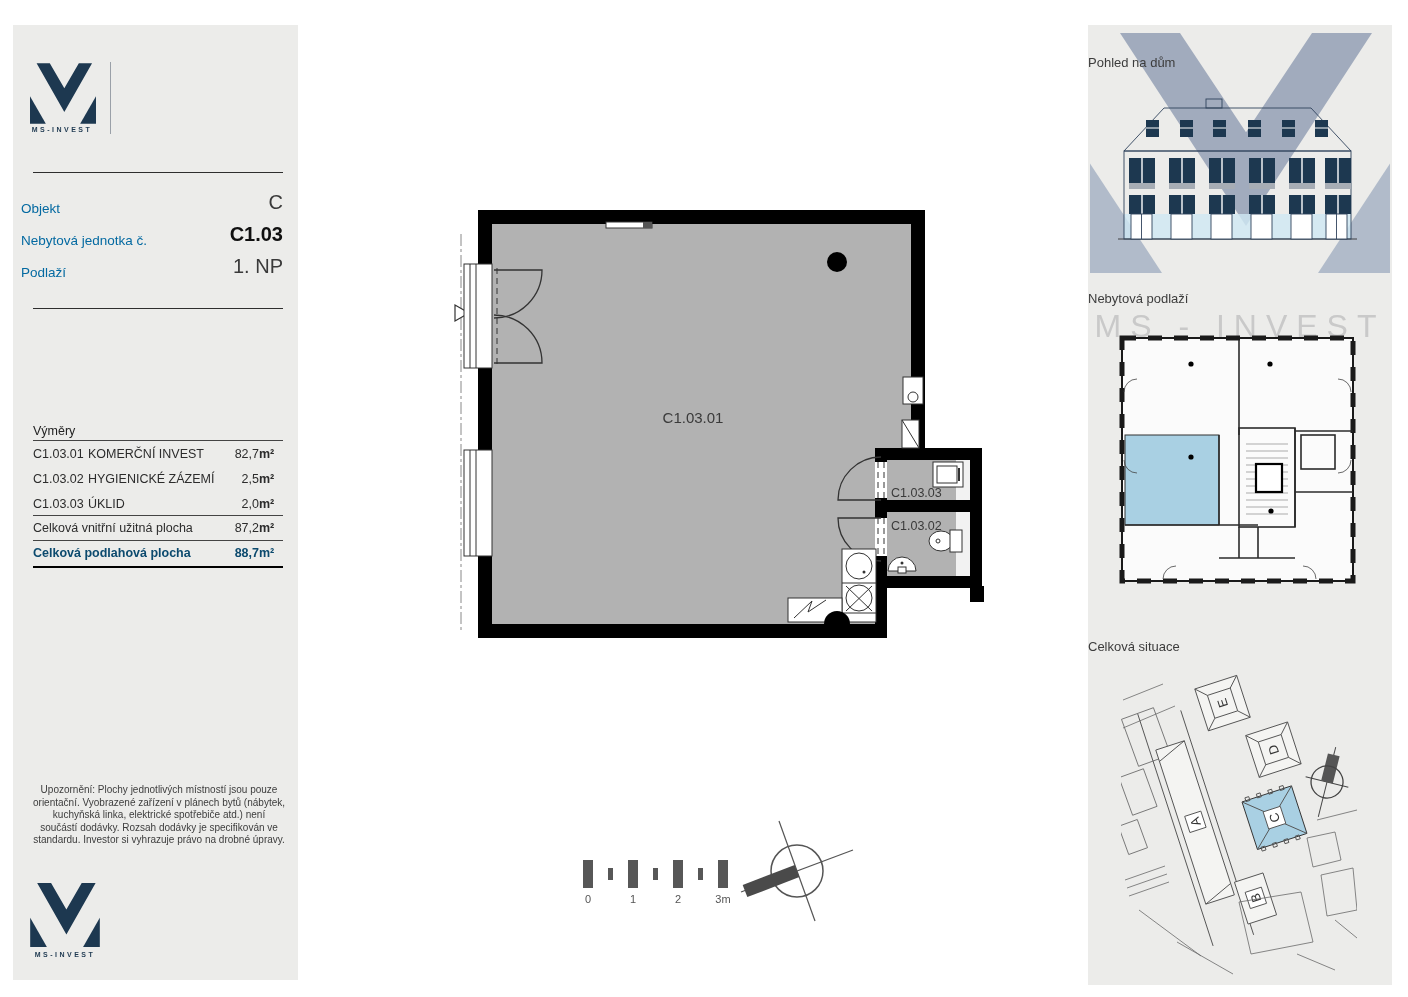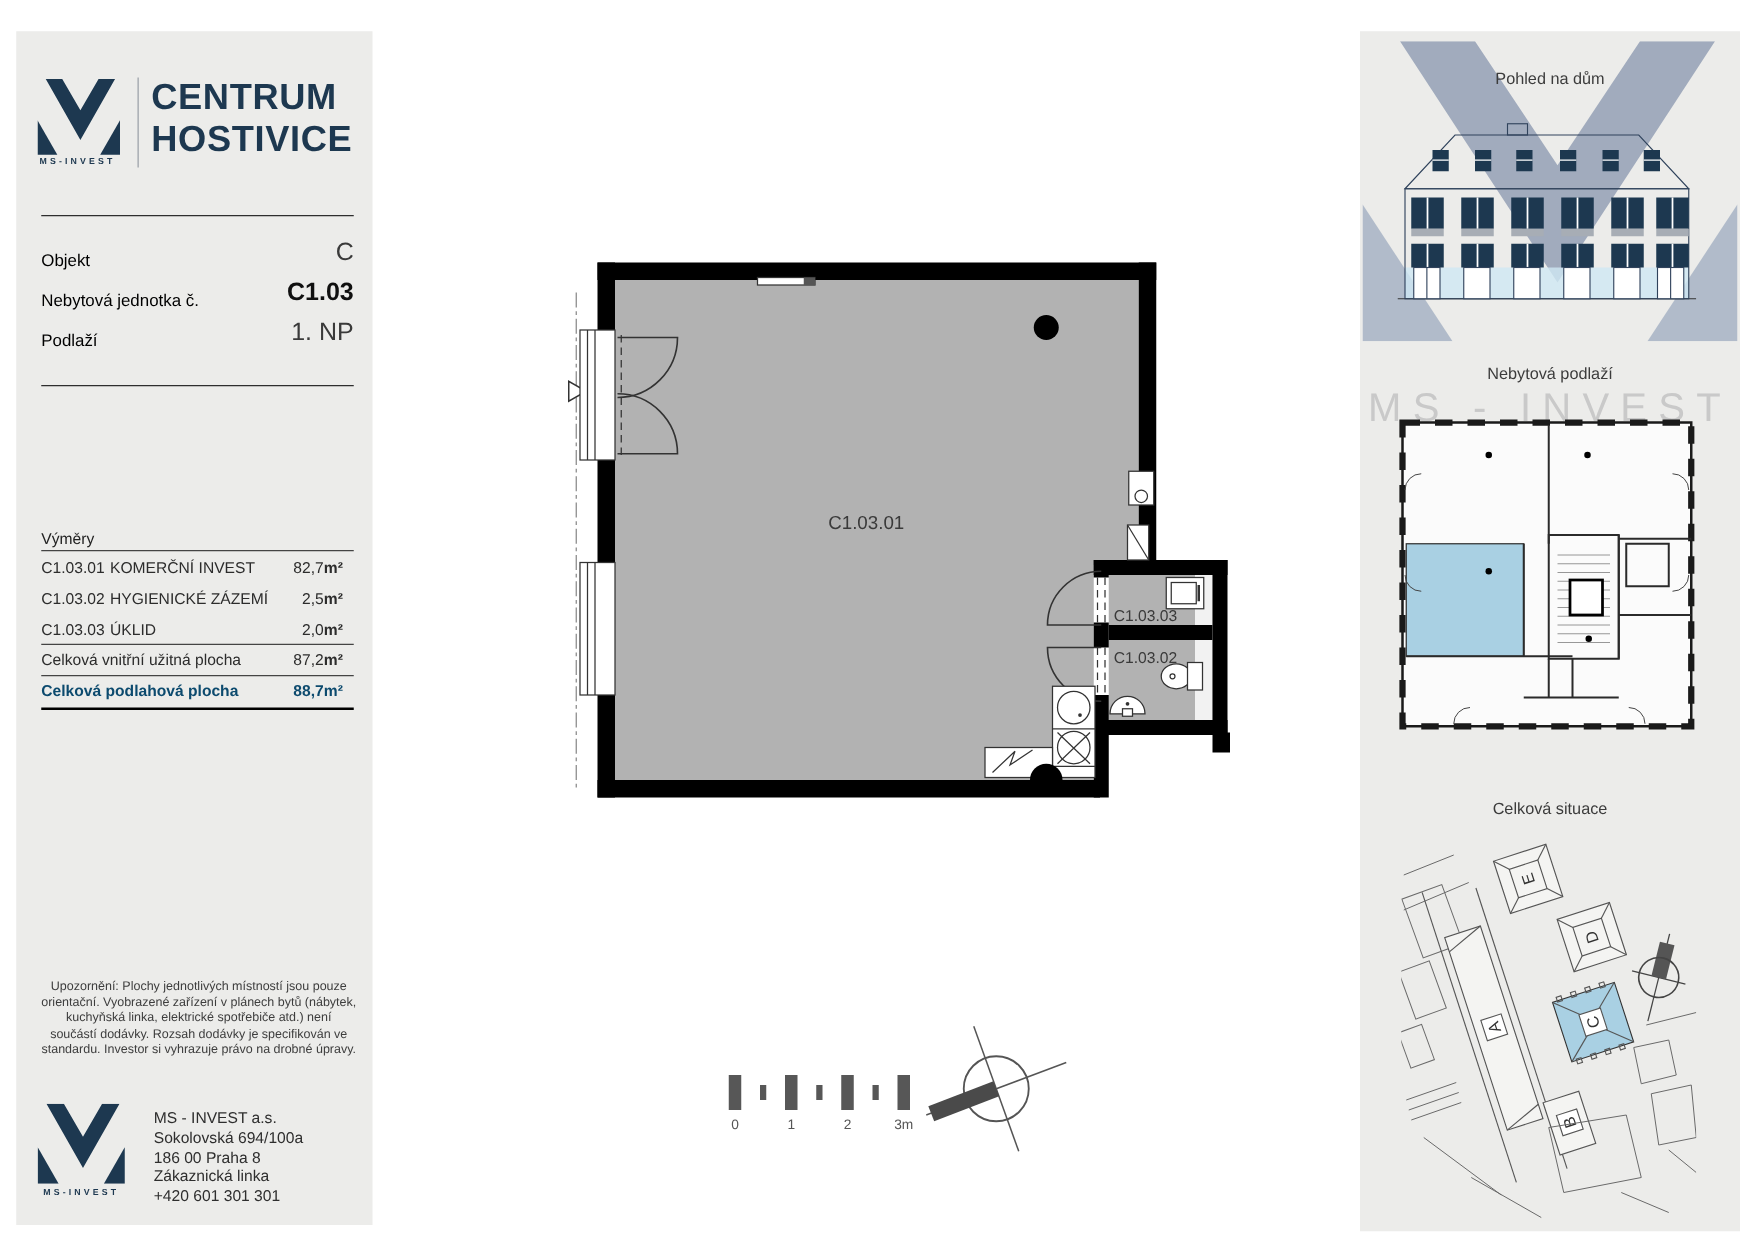--- a/index.html
+++ b/index.html
@@ -8,21 +8,21 @@
   svg text{font-family:"Liberation Sans",sans-serif;}
 
   
   .left-panel{left:13px;top:25px;width:285px;height:955px;background:#ececea;}
   .brand-logo{left:17px;top:38px;}
   .logo-caption{left:10px;top:101px;width:78px;text-align:center;font-size:7px;letter-spacing:2.5px;color:#1d3850;font-weight:bold;}
   .brand-divider{left:97px;top:37px;width:1px;height:72px;background:#9aa0a8;}
   .brand-name{left:108px;top:36px;font-size:29px;font-weight:bold;color:#1d3850;line-height:34px;letter-spacing:.5px;}
   .hr{left:20px;width:250px;height:0;border-top:1.5px solid #2e2e2e;}
   .hr1{top:147px;} .hr2{top:283px;}
-  .info-label{left:20px;font-size:13.5px;color:#000000;}
+  .info-label{left:8px;font-size:13.5px;color:#0369a1;}
   .info-value{left:20px;width:250px;text-align:right;font-size:20px;color:#3a3a3a;}
   .info-value.strong{font-weight:bold;color:#101010;}
   .areas-head{left:20px;top:399px;width:250px;font-size:12.5px;color:#222;}
   .tline{left:20px;width:250px;height:0;border-top:1px solid #444;}
   .tl-head{top:415px;} .tl-r2{top:490px;} .tl-t0{top:515px;}
   .tl-t1{top:541px;border-top:2px solid #000;}
   .a-row{left:20px;width:250px;display:flex;font-size:12.5px;color:#2c2c2c;}
   .a-row .code{width:55px;} .a-row .name{flex:1;} 
   .a-row .val{width:36px;text-align:right;} .a-row .unit{width:24px;text-align:left;font-weight:bold;}
   .a-r0{top:422px;} .a-r1{top:447px;} .a-r2{top:472px;}
@@ -30,41 +30,37 @@
   .a-t0 .name,.a-t1 .name{flex:1;}
   .disclaimer{left:20px;top:759px;width:252px;font-size:10px;line-height:12.5px;color:#3d3d3d;text-align:center;}
   .footer-logo{left:17px;top:858px;}
   .footer-caption{left:12px;top:926px;width:80px;text-align:center;font-size:7px;letter-spacing:2.5px;color:#1d3850;font-weight:bold;}
   .contact{left:110px;top:862px;font-size:12.5px;line-height:15.8px;color:#2e2e2e;}
 
   
   .right-panel{left:1088px;top:25px;width:304px;height:960px;background:#ececea;}
   .wm-logo{left:2px;top:8px;z-index:0;}
   .wm-text{left:0;top:250px;width:304px;height:54px;line-height:54px;text-align:center;font-size:32px;letter-spacing:9px;color:#c9c9c9;white-space:nowrap;overflow:hidden;z-index:1;margin-top:24px;}
-  .sec-title{left:0;width:304px;text-align:center;font-size:13px;color:#3c3c3c;z-index:2;}
+  .sec-title{left:0;width:304px;font-size:13px;color:#3c3c3c;z-index:2;}
   .t-view{top:30px;} .t-plan{top:266px;} .t-site{top:614px;}
   .elevation{left:30px;top:70px;z-index:1;}
   .overview{left:30px;top:307px;z-index:1;}
   .siteplan{left:33px;top:645px;z-index:1;}
 </style>
 </head>
 <body>
 
 <div class="abs left-panel">
   <svg class="abs brand-logo" width="66" height="61" viewBox="0 0 100 92">
     <path d="M10,0 L30,0 L52,38 L74,0 L94,0 L52,74 Z" fill="#1d3850"></path>
     <path d="M0,50 L0,92 L24,92 Z" fill="#1d3850"></path>
     <path d="M100,50 L100,92 L76,92 Z" fill="#1d3850"></path>
   </svg>
   <div class="abs logo-caption">MS-INVEST</div>
   <div class="abs brand-divider"></div>
-  <div class="abs brand-name">
-    <div>CENTRUM</div>
-    <div>HOSTIVICE</div>
-  </div>
 
   <div class="abs hr hr1"></div>
 
   <div class="abs info-label" style="top:176px">Objekt</div>
   <div class="abs info-value" style="top:166px">C</div>
   <div class="abs info-label" style="top:208px">Nebytová jednotka č.</div>
   <div class="abs info-value strong" style="top:198px">C1.03</div>
   <div class="abs info-label" style="top:240px">Podlaží</div>
   <div class="abs info-value" style="top:230px">1. NP</div>
 
@@ -107,27 +103,20 @@
   <div class="abs tline tl-t1"></div>
 
   <div class="abs disclaimer">Upozornění: Plochy jednotlivých místností jsou pouze orientační. Vyobrazené zařízení v plánech bytů (nábytek, kuchyňská linka, elektrické spotřebiče atd.) není součástí dodávky. Rozsah dodávky je specifikován ve standardu. Investor si vyhrazuje právo na drobné úpravy.</div>
 
   <svg class="abs footer-logo" width="70" height="64" viewBox="0 0 100 92">
     <path d="M10,0 L30,0 L52,38 L74,0 L94,0 L52,74 Z" fill="#1d3850"></path>
     <path d="M0,50 L0,92 L24,92 Z" fill="#1d3850"></path>
     <path d="M100,50 L100,92 L76,92 Z" fill="#1d3850"></path>
   </svg>
   <div class="abs footer-caption">MS-INVEST</div>
-  <div class="abs contact">
-    <div>MS - INVEST a.s.</div>
-    <div>Sokolovská 694/100a</div>
-    <div>186 00 Praha 8</div>
-    <div>Zákaznická linka</div>
-    <div>+420 601 301 301</div>
-  </div>
 </div>
 
 <svg class="abs" style="left:450px;top:190px;" width="560" height="470" viewBox="450 190 560 470">
 
   <g>
     <polygon points="492,224 911,224 911,452 875,452 875,624 492,624" fill="#b2b2b2"></polygon>
     <rect x="887" y="460" width="83" height="40" fill="#b2b2b2"></rect>
     <rect x="887" y="512" width="83" height="64" fill="#b2b2b2"></rect>
     <rect x="956" y="460" width="14" height="40" fill="#f2f2f2"></rect>
     <rect x="956" y="512" width="14" height="64" fill="#f2f2f2"></rect>

